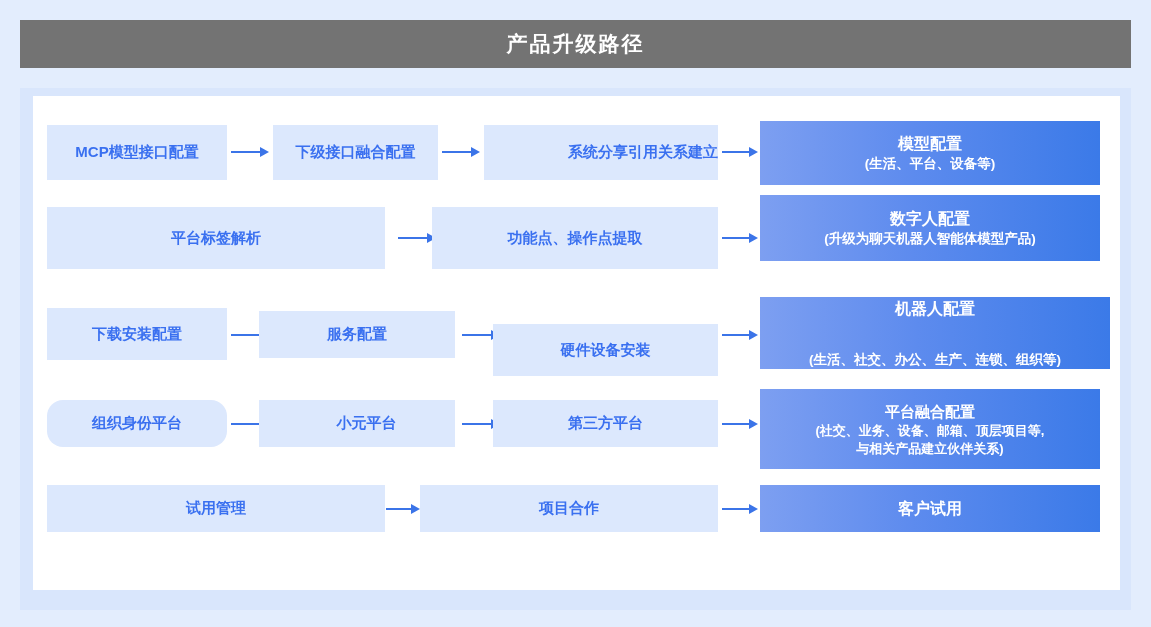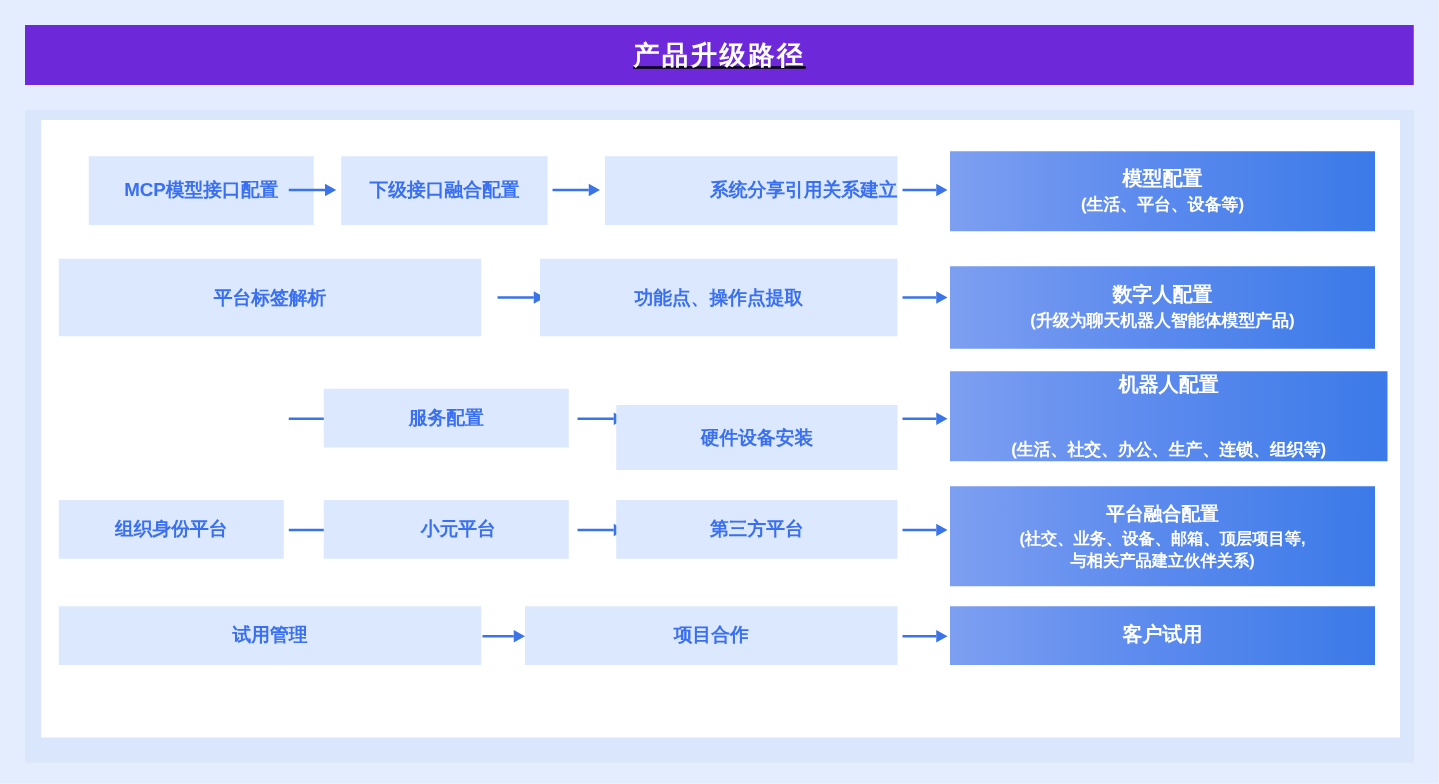--- a/index.html
+++ b/index.html
@@ -14,25 +14,24 @@
     overflow: hidden;
   }
 
   
   .title-bar {
     position: absolute;
     left: 20px;
     top: 20px;
     width: 1111px;
     height: 48px;
-    background: #6d28d9;
+    background: #737373;
     display: flex;
     align-items: center;
     justify-content: center;
-    text-decoration: underline;
   }
   .title-bar .title-text {
     color: #ffffff;
     font-size: 21px;
     font-weight: bold;
     letter-spacing: 2px;
   }
 
   
   .outer-panel {
@@ -125,21 +124,21 @@
 
 <div class="title-bar">
   <span class="title-text">产品升级路径</span>
 </div>
 
 <div class="outer-panel"></div>
 <div class="inner-panel"></div>
 
 <div class="flow-area">
 
-  <div class="node light" style="left:47px; top:125px; width:180px; height:55px;margin-left:24px;">
+  <div class="node light" style="left:47px; top:125px; width:180px; height:55px;">
     <span>MCP模型接口配置</span>
   </div>
   <div class="arrow" style="left:231px; top:145px; width:38px;">
     <span class="shaft"></span>
     <span class="head"></span>
   </div>
   <div class="node light" style="left:273px; top:125px; width:165px; height:55px;">
     <span>下级接口融合配置</span>
   </div>
   <div class="arrow" style="left:442px; top:145px; width:38px;">
@@ -165,25 +164,28 @@
     <span class="shaft"></span>
     <span class="head"></span>
   </div>
   <div class="node light" style="left:432px; top:207px; width:286px; height:62px;">
     <span>功能点、操作点提取</span>
   </div>
   <div class="arrow" style="left:722px; top:231px; width:36px;">
     <span class="shaft"></span>
     <span class="head"></span>
   </div>
-  <div class="node primary" style="left:760px; top:213px; width:340px; height:66px;">
+  <div class="node primary" style="left:760px; top:195px; width:340px; height:66px;">
     <span class="main-line">数字人配置</span>
     <span class="sub-line">(升级为聊天机器人智能体模型产品)</span>
   </div>
 
+  <div class="node light" style="left:47px; top:308px; width:180px; height:52px;">
+    <span>下载安装配置</span>
+  </div>
   <div class="arrow" style="left:231px; top:328px; width:38px;">
     <span class="shaft"></span>
     <span class="head"></span>
   </div>
   <div class="node light" style="left:259px; top:311px; width:196px; height:47px;">
     <span>服务配置</span>
   </div>
   <div class="arrow" style="left:462px; top:328px; width:38px;">
     <span class="shaft"></span>
     <span class="head"></span>
@@ -193,21 +195,21 @@
   </div>
   <div class="arrow" style="left:722px; top:328px; width:36px;">
     <span class="shaft"></span>
     <span class="head"></span>
   </div>
   <div class="node primary" style="left:760px; top:297px; width:350px; height:72px;justify-content:space-between;">
     <span class="main-line">机器人配置</span>
     <span class="sub-line">(生活、社交、办公、生产、连锁、组织等)</span>
   </div>
 
-  <div class="node light" style="left:47px; top:400px; width:180px; height:47px;">
+  <div class="node light" style="left:47px; top:400px; width:180px; height:47px;border-radius:16px;">
     <span>组织身份平台</span>
   </div>
   <div class="arrow" style="left:231px; top:417px; width:38px;">
     <span class="shaft"></span>
     <span class="head"></span>
   </div>
   <div class="node light" style="left:259px; top:400px; width:196px; height:47px;padding-left:19px;">
     <span>小元平台</span>
   </div>
   <div class="arrow" style="left:462px; top:417px; width:38px;">

